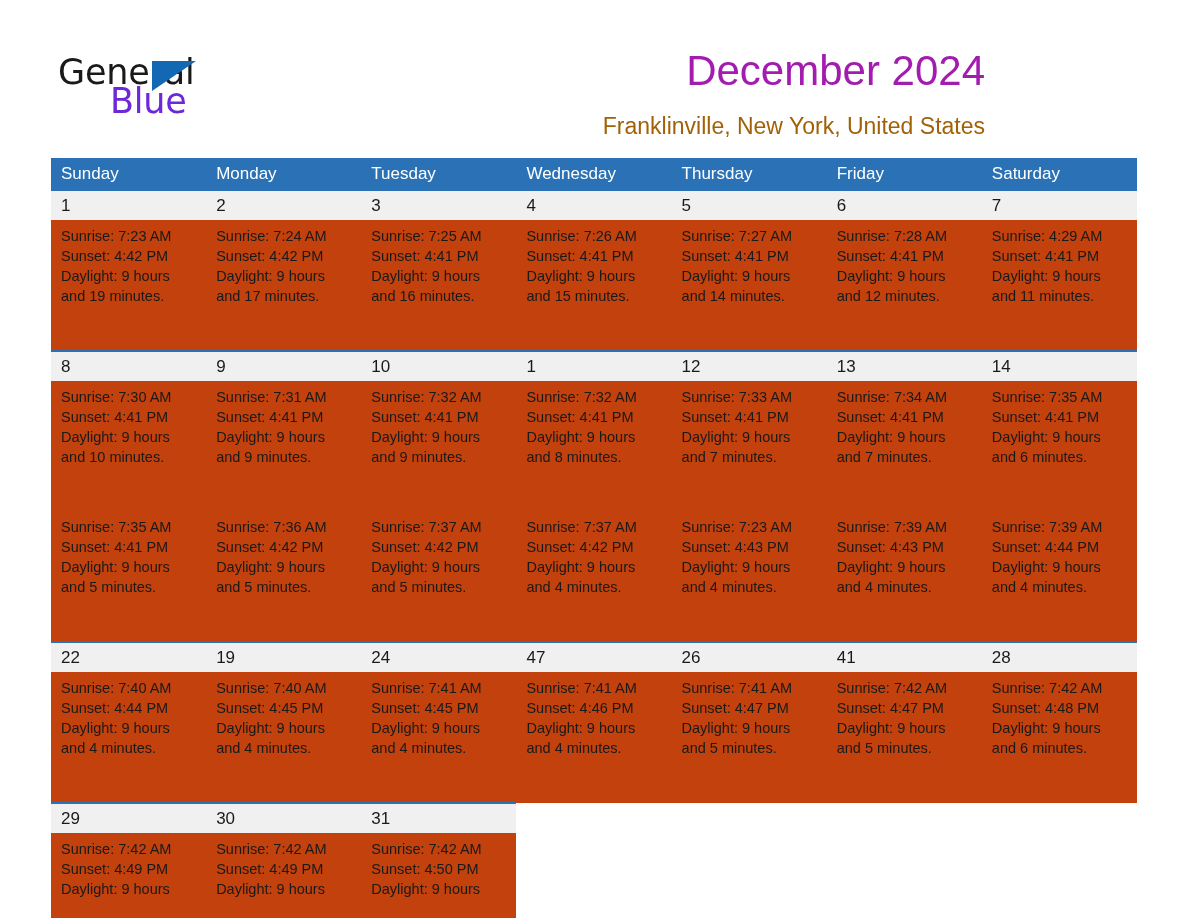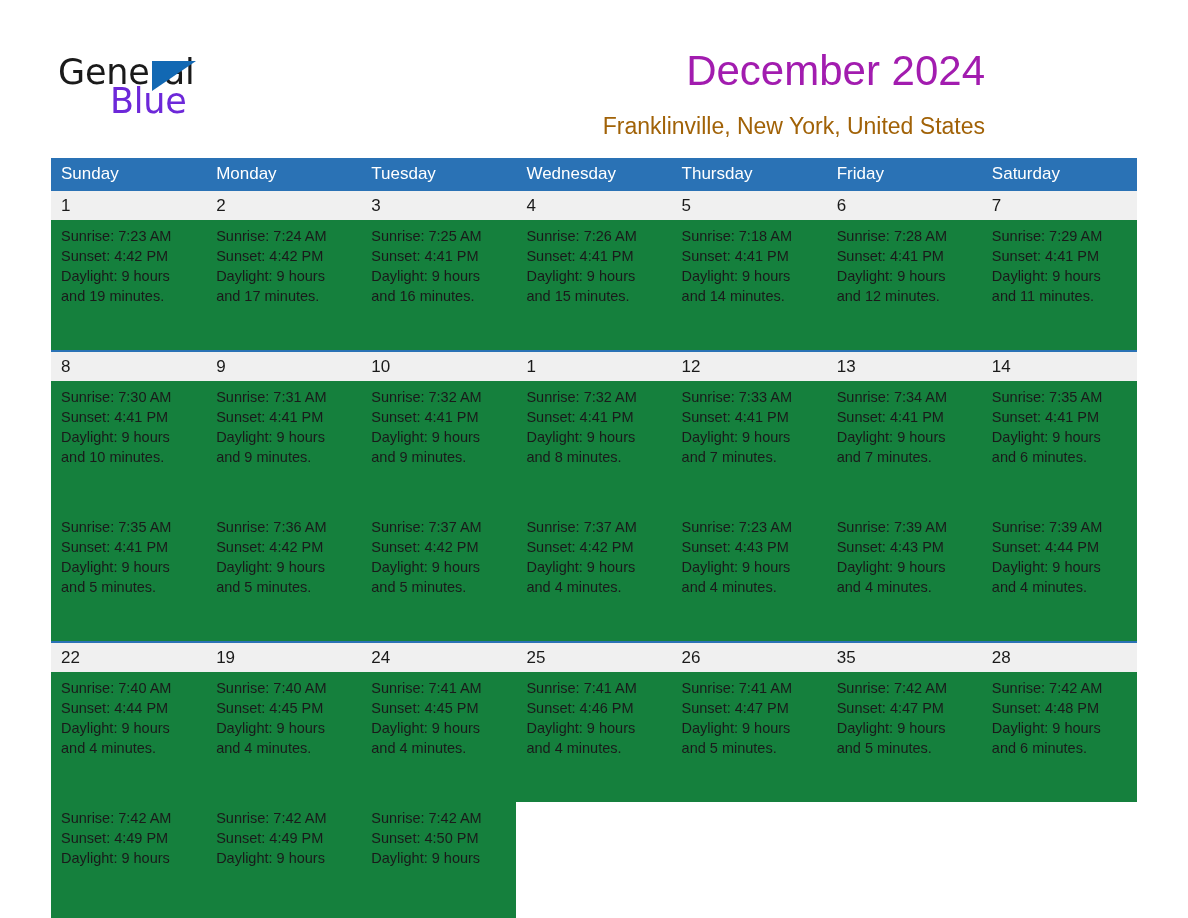--- a/index.html
+++ b/index.html
@@ -130,21 +130,21 @@
   }
   tr.daynum.first td {
     border-top: none;
   }
   tr.daynum td.empty {
     background: #ffffff;
     border-top: none;
   }
 
   tr.dayinfo td {
-    background: #15803d;
+    background: #c2410c;
     font-size: 14.5px;
     line-height: 20px;
     color: #1a1a1a;
     padding: 6px 8px 18px 10px;
     vertical-align: top;
     height: 106px;
   }
   tr.dayinfo td .line { display: block; white-space: nowrap; }
   tr.dayinfo td.empty { background: #ffffff; }
 </style>
@@ -217,33 +217,33 @@
             <span class="line">Daylight: 9 hours</span>
             <span class="line">and 16 minutes.</span>
           </td>
           <td>
             <span class="line">Sunrise: 7:26 AM</span>
             <span class="line">Sunset: 4:41 PM</span>
             <span class="line">Daylight: 9 hours</span>
             <span class="line">and 15 minutes.</span>
           </td>
           <td>
-            <span class="line">Sunrise: 7:18 AM</span>
+            <span class="line">Sunrise: 7:27 AM</span>
             <span class="line">Sunset: 4:41 PM</span>
             <span class="line">Daylight: 9 hours</span>
             <span class="line">and 14 minutes.</span>
           </td>
           <td>
             <span class="line">Sunrise: 7:28 AM</span>
             <span class="line">Sunset: 4:41 PM</span>
             <span class="line">Daylight: 9 hours</span>
             <span class="line">and 12 minutes.</span>
           </td>
           <td>
-            <span class="line">Sunrise: 7:29 AM</span>
+            <span class="line">Sunrise: 4:29 AM</span>
             <span class="line">Sunset: 4:41 PM</span>
             <span class="line">Daylight: 9 hours</span>
             <span class="line">and 11 minutes.</span>
           </td>
         </tr>
 
         <tr class="daynum">
           <td>8</td>
           <td>9</td>
           <td>10</td>
@@ -339,23 +339,23 @@
             <span class="line">Sunset: 4:44 PM</span>
             <span class="line">Daylight: 9 hours</span>
             <span class="line">and 4 minutes.</span>
           </td>
         </tr>
 
         <tr class="daynum">
           <td>22</td>
           <td>19</td>
           <td>24</td>
-          <td>25</td>
+          <td>47</td>
           <td>26</td>
-          <td>35</td>
+          <td>41</td>
           <td>28</td>
         </tr>
         <tr class="dayinfo">
           <td>
             <span class="line">Sunrise: 7:40 AM</span>
             <span class="line">Sunset: 4:44 PM</span>
             <span class="line">Daylight: 9 hours</span>
             <span class="line">and 4 minutes.</span>
           </td>
           <td>
@@ -389,20 +389,29 @@
             <span class="line">and 5 minutes.</span>
           </td>
           <td>
             <span class="line">Sunrise: 7:42 AM</span>
             <span class="line">Sunset: 4:48 PM</span>
             <span class="line">Daylight: 9 hours</span>
             <span class="line">and 6 minutes.</span>
           </td>
         </tr>
 
+        <tr class="daynum">
+          <td>29</td>
+          <td>30</td>
+          <td>31</td>
+          <td class="empty"></td>
+          <td class="empty"></td>
+          <td class="empty"></td>
+          <td class="empty"></td>
+        </tr>
         <tr class="dayinfo">
           <td>
             <span class="line">Sunrise: 7:42 AM</span>
             <span class="line">Sunset: 4:49 PM</span>
             <span class="line">Daylight: 9 hours</span>
 
           </td>
           <td>
             <span class="line">Sunrise: 7:42 AM</span>
             <span class="line">Sunset: 4:49 PM</span>

